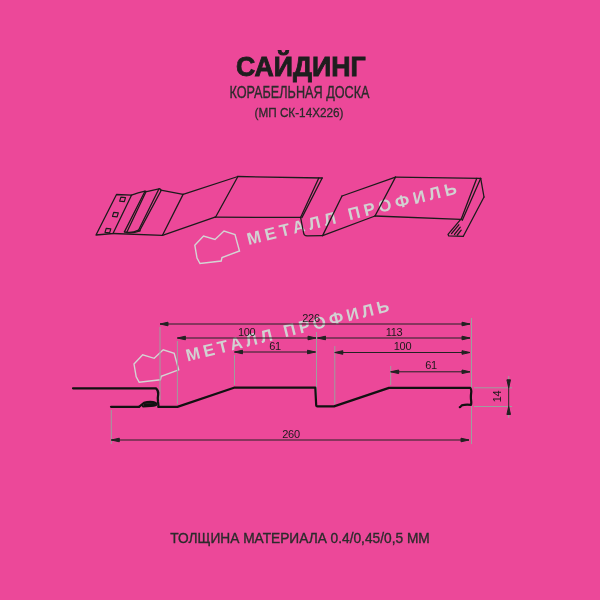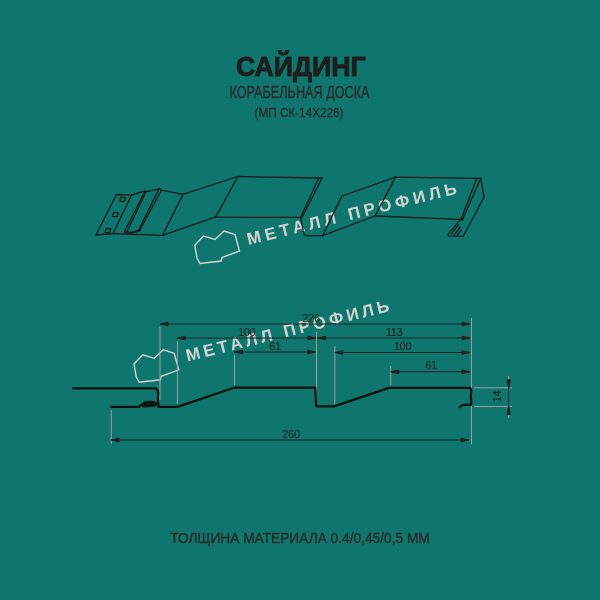--- a/index.html
+++ b/index.html
@@ -1,16 +1,16 @@
 <!DOCTYPE html>
 <html><head>
 <meta charset="utf-8">
 <style>
   html,body{margin:0;padding:0;background:#fff;}
-  #page{position:relative;width:600px;height:600px;background:#0f766e;overflow:hidden;
+  #page{position:relative;width:600px;height:600px;background:#ec4899;overflow:hidden;
         font-family:"Liberation Sans",sans-serif;text-align:center;}
   svg{position:absolute;left:0;top:0;}
 </style>
 </head>
 <body>
 <div id="page">
 <svg width="600" height="600" viewBox="0 0 600 600">
 
   <text transform="translate(300.8,76.3) scale(0.954,1)" font-size="28" font-weight="bold" fill="#1e1e1e" stroke="#1e1e1e" stroke-width="0.9" text-anchor="middle">САЙДИНГ</text>
 

